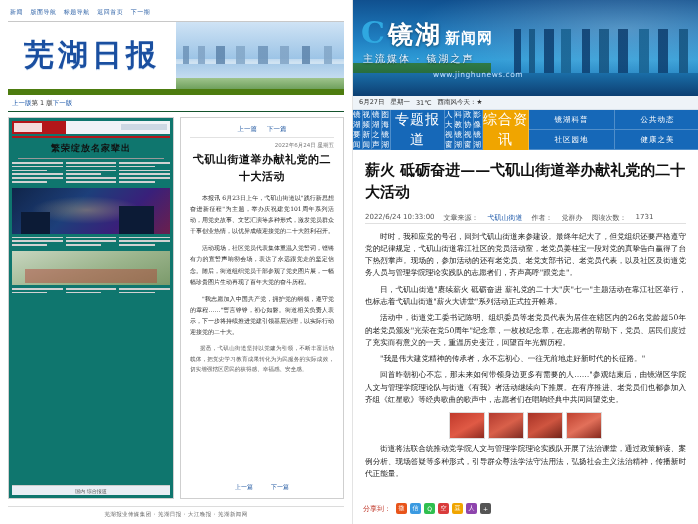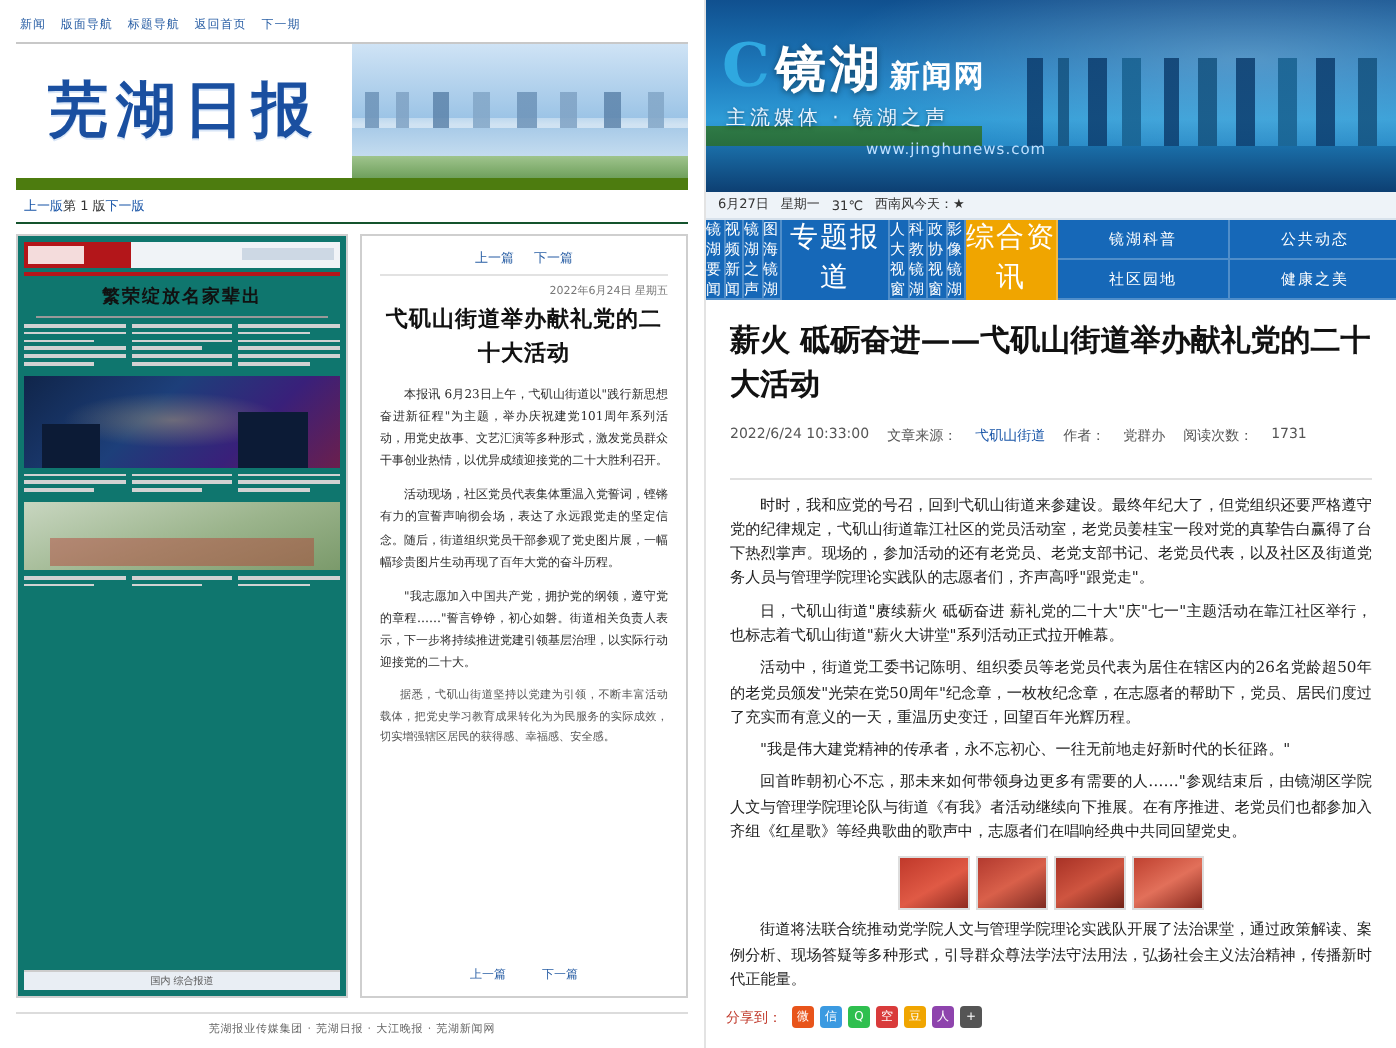--- a/index.html
+++ b/index.html
@@ -120,21 +120,21 @@
     flex: 1 1 auto;
     border: 1px solid #cfcfcf;
     background: #fff;
     padding: 7px 9px;
     position: relative;
     overflow: hidden;
   }
   .ar-tabs { display:flex; justify-content:center; gap:10px; font-size:6.5px; color:#2a5fa5; border-bottom:1px solid #e2e2e2; padding-bottom:3px; }
   .ar-date { text-align:right; font-size:5.5px; color:#777; margin:4px 0 3px; }
   .ar-title {
-    font-family:Liberation Sans, sans-serif;
+    font-family:Liberation Mono, monospace;
     font-size:11px; font-weight:bold; color:#111; text-align:center;
     line-height:1.5; margin:3px 0 7px; letter-spacing:.5px;
   }
   .ar-p { font-size:6px; color:#2b2b2b; line-height:1.85; text-align:justify; margin:0 0 6px; text-indent:12px; font-family:"DejaVu Serif","Liberation Serif",serif;}
   .ar-quote { font-size:5.6px; color:#555; line-height:1.9; text-align:justify; margin:0 0 6px; text-indent:10px; }
   .ar-pager { position:absolute; left:0; right:0; bottom:6px; display:flex; justify-content:center; gap:18px; font-size:6px; color:#2a5fa5; }
 
   .np-footer {
     position:absolute; left:8px; right:8px; bottom:6px;
     border-top:1px solid #dcdcdc; padding-top:4px;
@@ -207,21 +207,21 @@
   .navright .navcell { justify-content:center; }
 
   .article {
     padding: 10px 12px 0 12px;
   }
   .art-title {
     font-size: 15px; font-weight: bold; color:#111; line-height:1.45;
     font-family:"DejaVu Serif","Liberation Serif",serif;
   }
   .art-meta {
-    margin-top: 9px; padding-bottom:16px; border-bottom:1px solid #e0e0e0;
+    margin-top: 9px; padding-bottom:0; border-bottom:1px solid #e0e0e0;
     font-size: 7px; color:#555; display:flex; gap:9px; flex-wrap:nowrap; white-space:nowrap;
   }
   .art-meta .lnk { color:#1a56a8; }
   .art-body { margin-top:7px; }
   .art-body p {
     margin:0 0 4px; font-size:7.6px; line-height:1.62; color:#222; text-align:justify; text-indent:15px;
     font-family:"DejaVu Serif","Liberation Serif",serif;
   }
   .art-photos {
     display:flex; gap:3px; justify-content:center; margin:6px 0 4px;

